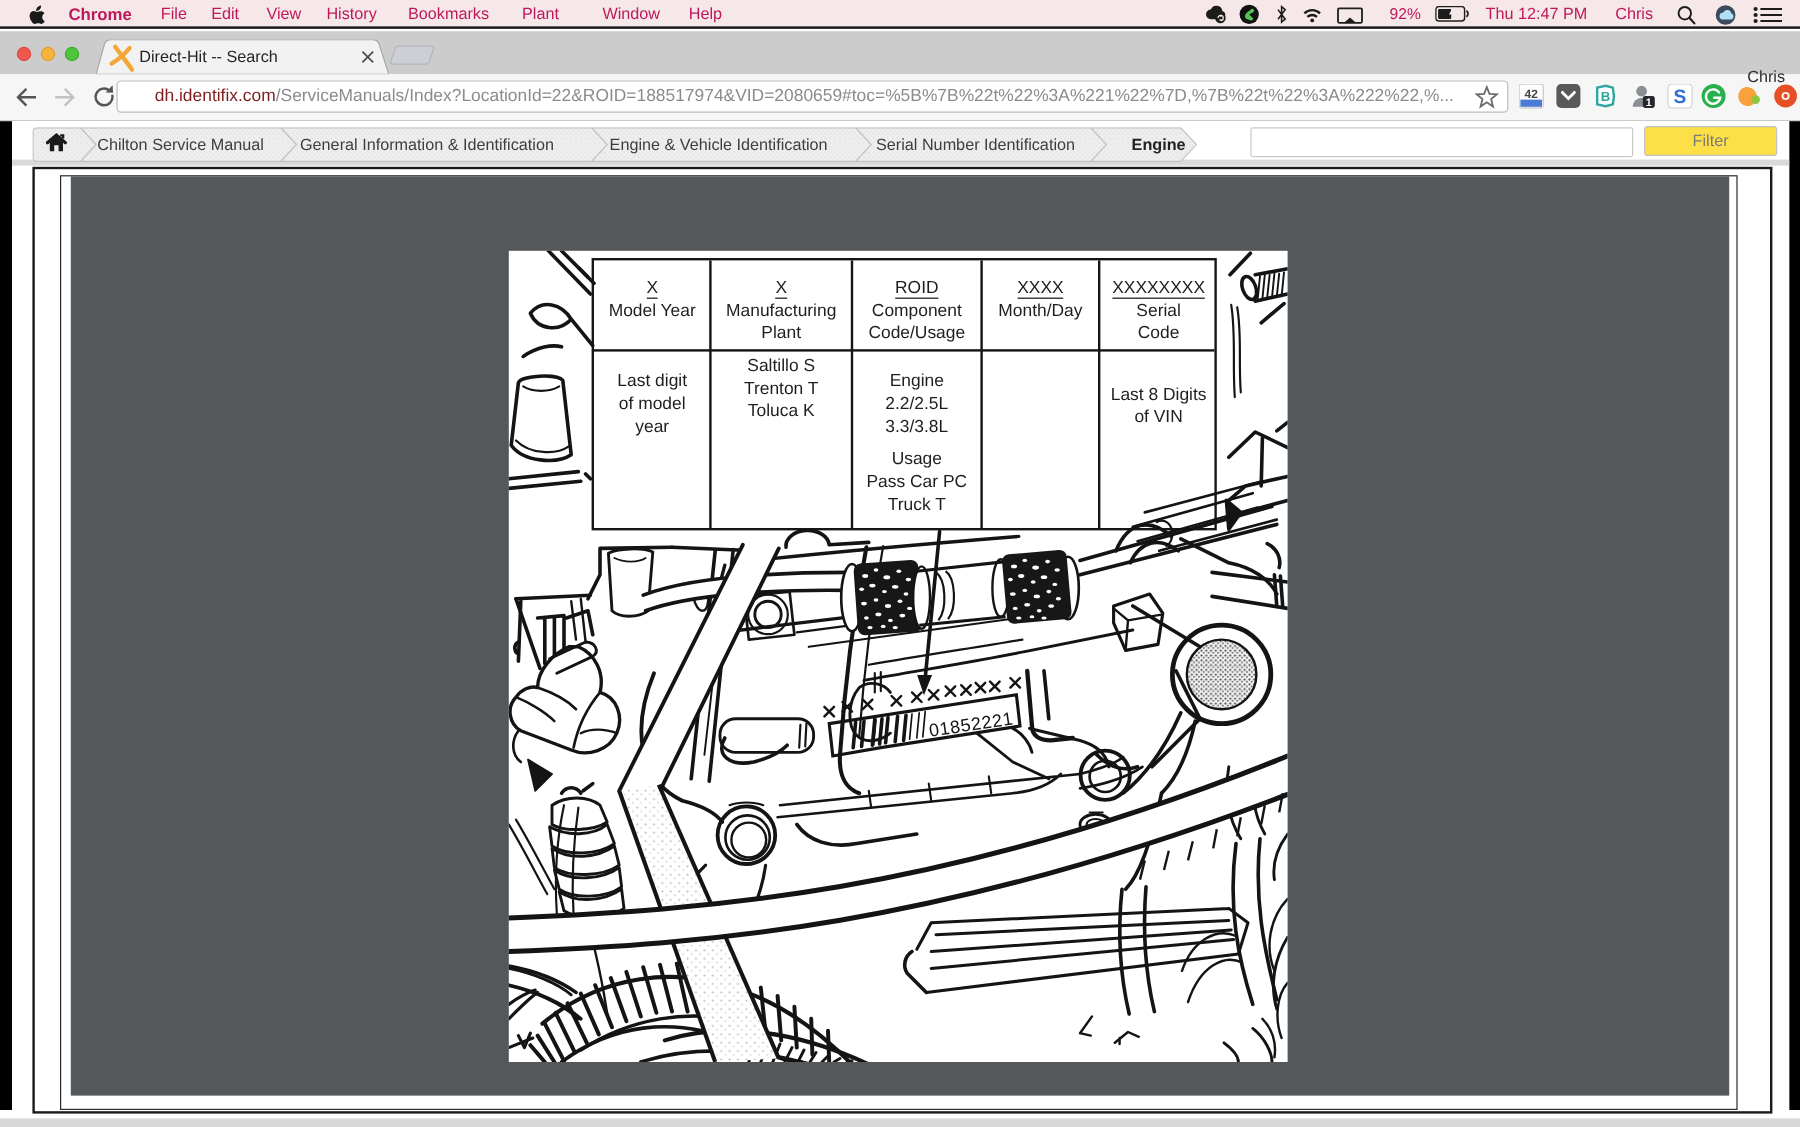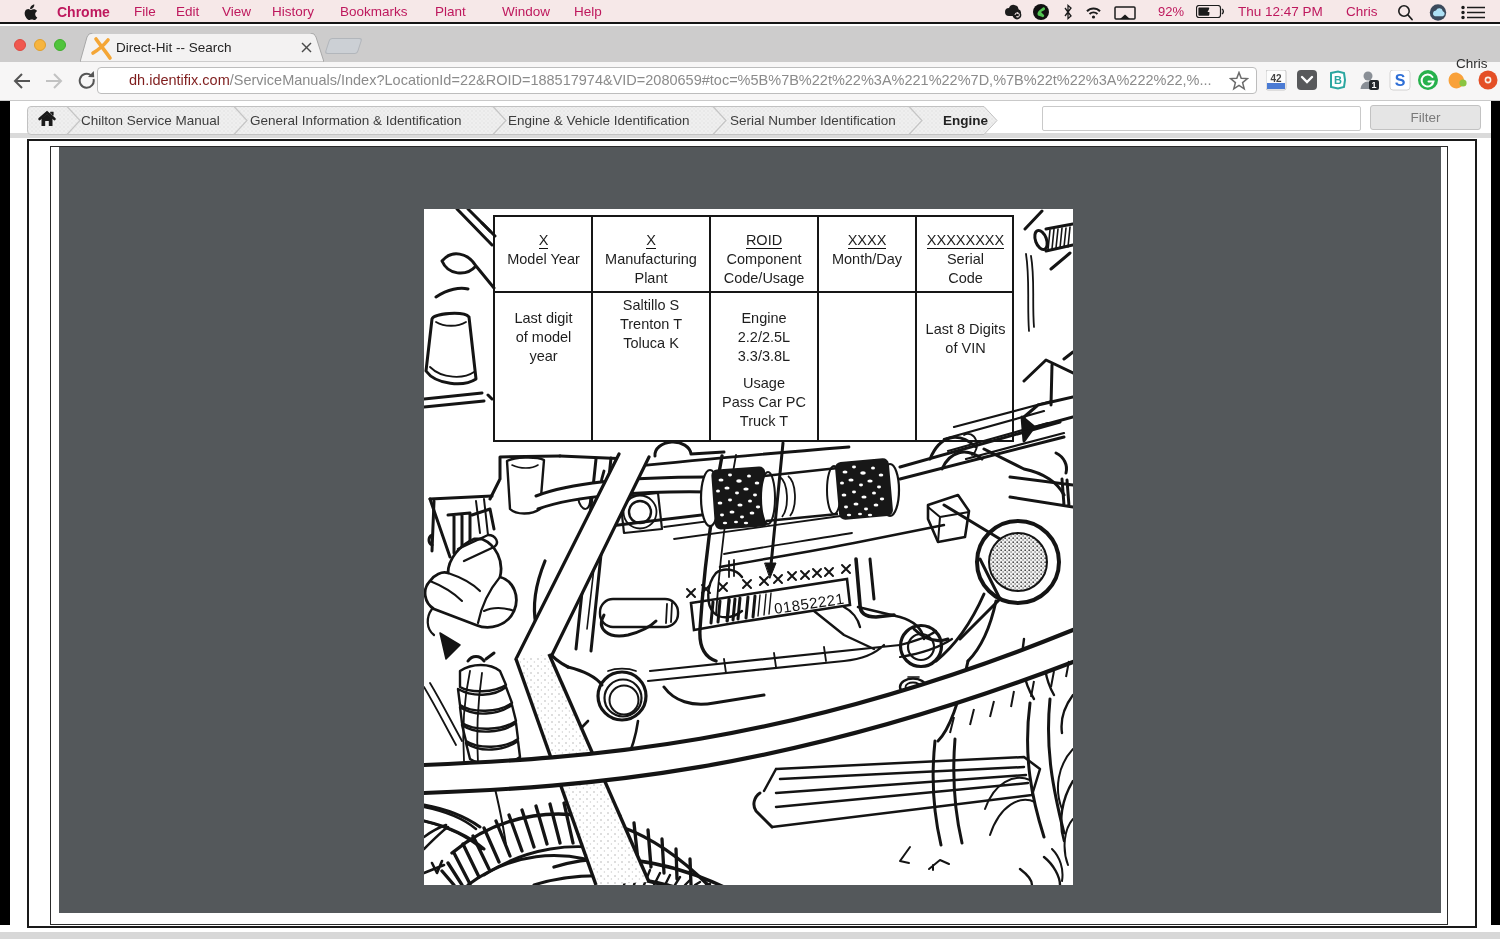--- a/index.html
+++ b/index.html
@@ -24,21 +24,21 @@
      line-height:25px; padding-left:31px; white-space:nowrap; overflow:hidden; }
   #omni b { color:#7f1d1d; font-weight:normal; }
   
   #page { position:absolute; left:0; top:101px; width:1500px; height:831px; background:#fff; }
   .blackside { position:absolute; top:0; width:10px; height:824px; background:#000; }
   
   #crumbbar { position:absolute; left:27px; top:5px; height:29px; }
   #searchbox { position:absolute; left:1042px; top:5px; width:319px; height:25px;
      background:#fff; border:1px solid #c9c9c9; border-radius:2px; }
   #filterbtn { position:absolute; left:1370px; top:4px; width:111px; height:25px;
-     background:#e5e5e5; border:1px solid #c2c2c2; border-radius:3px; color:#5f5f5f;
+     background:#fde047; border:1px solid #c2c2c2; border-radius:3px; color:#5f5f5f;
      font-size:13.5px; text-align:center; line-height:23px; color:#7a7a7a; }
   
   #outerbox { position:absolute; left:27px; top:38px; width:1450px; height:789px;
      border:2px solid #1a1a1a; background:#fff; }
   #innerbox { position:absolute; left:21px; top:5px; width:1398px; height:779px;
      border:1px solid #2a2a2a; background:#fff; }
   #graypanel { position:absolute; left:8px; top:0px; width:1382px; height:766px; background:#54585b; }
   #doc { position:absolute; left:424px; top:108px; width:649px; height:676px; background:#fff; }
   
   #tbl { position:absolute; left:69px; top:6px; width:521px; height:227px;

